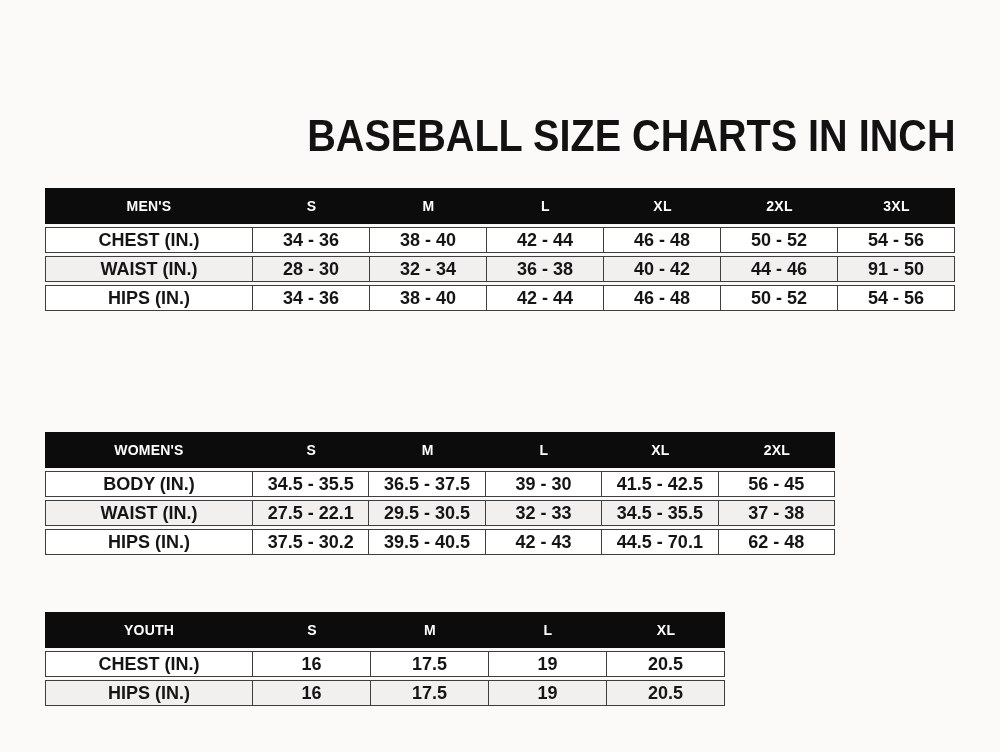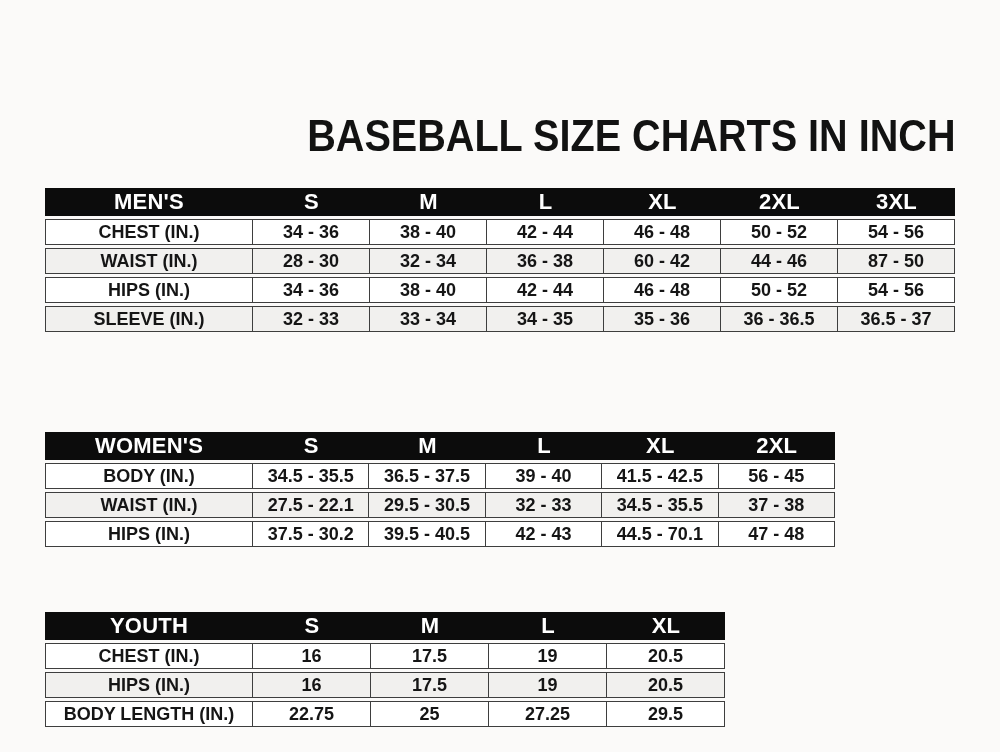--- a/index.html
+++ b/index.html
@@ -40,23 +40,23 @@
     border-collapse: separate;
     border-spacing: 0 3px;
     table-layout: fixed;
   }
   .t-mens   { top: 185px; width: 910px; }
   .t-womens { top: 397px; width: 790px; margin-top: 32px; }
   .t-youth  { top: 582px; width: 680px; margin-top: 27px; }
   .size-table th {
     background: var(--header-bg);
     color: var(--header-fg);
-    font-size: 22px;
+    font-size: 14px;
     font-weight: bold;
-    height: 28px;
+    height: 36px;
     text-align: center;
     vertical-align: middle;
     letter-spacing: 0.2px;
   }
   .size-table td {
     background: var(--row-bg);
     border-top: 1.5px solid var(--border-col);
     border-bottom: 1.5px solid var(--border-col);
     border-right: 1.5px solid var(--border-col);
     font-size: 18px;
@@ -107,42 +107,33 @@
         <td>42 - 44</td>
         <td>46 - 48</td>
         <td>50 - 52</td>
         <td>54 - 56</td>
       </tr>
       <tr>
         <td>WAIST (IN.)</td>
         <td>28 - 30</td>
         <td>32 - 34</td>
         <td>36 - 38</td>
-        <td>60 - 42</td>
+        <td>40 - 42</td>
         <td>44 - 46</td>
-        <td>87 - 50</td>
+        <td>91 - 50</td>
       </tr>
       <tr>
         <td>HIPS (IN.)</td>
         <td>34 - 36</td>
         <td>38 - 40</td>
         <td>42 - 44</td>
         <td>46 - 48</td>
         <td>50 - 52</td>
         <td>54 - 56</td>
       </tr>
-      <tr>
-        <td>SLEEVE (IN.)</td>
-        <td>32 - 33</td>
-        <td>33 - 34</td>
-        <td>34 - 35</td>
-        <td>35 - 36</td>
-        <td>36 - 36.5</td>
-        <td>36.5 - 37</td>
-      </tr>
     </tbody>
 </table>
 
 <table class="size-table t-womens">
   <colgroup>
       <col style="width: 208px;">
       <col>
       <col>
       <col>
       <col>
@@ -156,39 +147,39 @@
         <th>L</th>
         <th>XL</th>
         <th>2XL</th>
       </tr>
     </thead>
   <tbody>
       <tr>
         <td>BODY (IN.)</td>
         <td>34.5 - 35.5</td>
         <td>36.5 - 37.5</td>
-        <td>39 - 40</td>
+        <td>39 - 30</td>
         <td>41.5 - 42.5</td>
         <td>56 - 45</td>
       </tr>
       <tr>
         <td>WAIST (IN.)</td>
         <td>27.5 - 22.1</td>
         <td>29.5 - 30.5</td>
         <td>32 - 33</td>
         <td>34.5 - 35.5</td>
         <td>37 - 38</td>
       </tr>
       <tr>
         <td>HIPS (IN.)</td>
         <td>37.5 - 30.2</td>
         <td>39.5 - 40.5</td>
         <td>42 - 43</td>
         <td>44.5 - 70.1</td>
-        <td>47 - 48</td>
+        <td>62 - 48</td>
       </tr>
     </tbody>
 </table>
 
 <table class="size-table t-youth">
   <colgroup>
       <col style="width: 208px;">
       <col>
       <col>
       <col>
@@ -211,21 +202,14 @@
         <td>19</td>
         <td>20.5</td>
       </tr>
       <tr>
         <td>HIPS (IN.)</td>
         <td>16</td>
         <td>17.5</td>
         <td>19</td>
         <td>20.5</td>
       </tr>
-      <tr>
-        <td>BODY LENGTH (IN.)</td>
-        <td>22.75</td>
-        <td>25</td>
-        <td>27.25</td>
-        <td>29.5</td>
-      </tr>
     </tbody>
 </table>
 
 </body></html>

